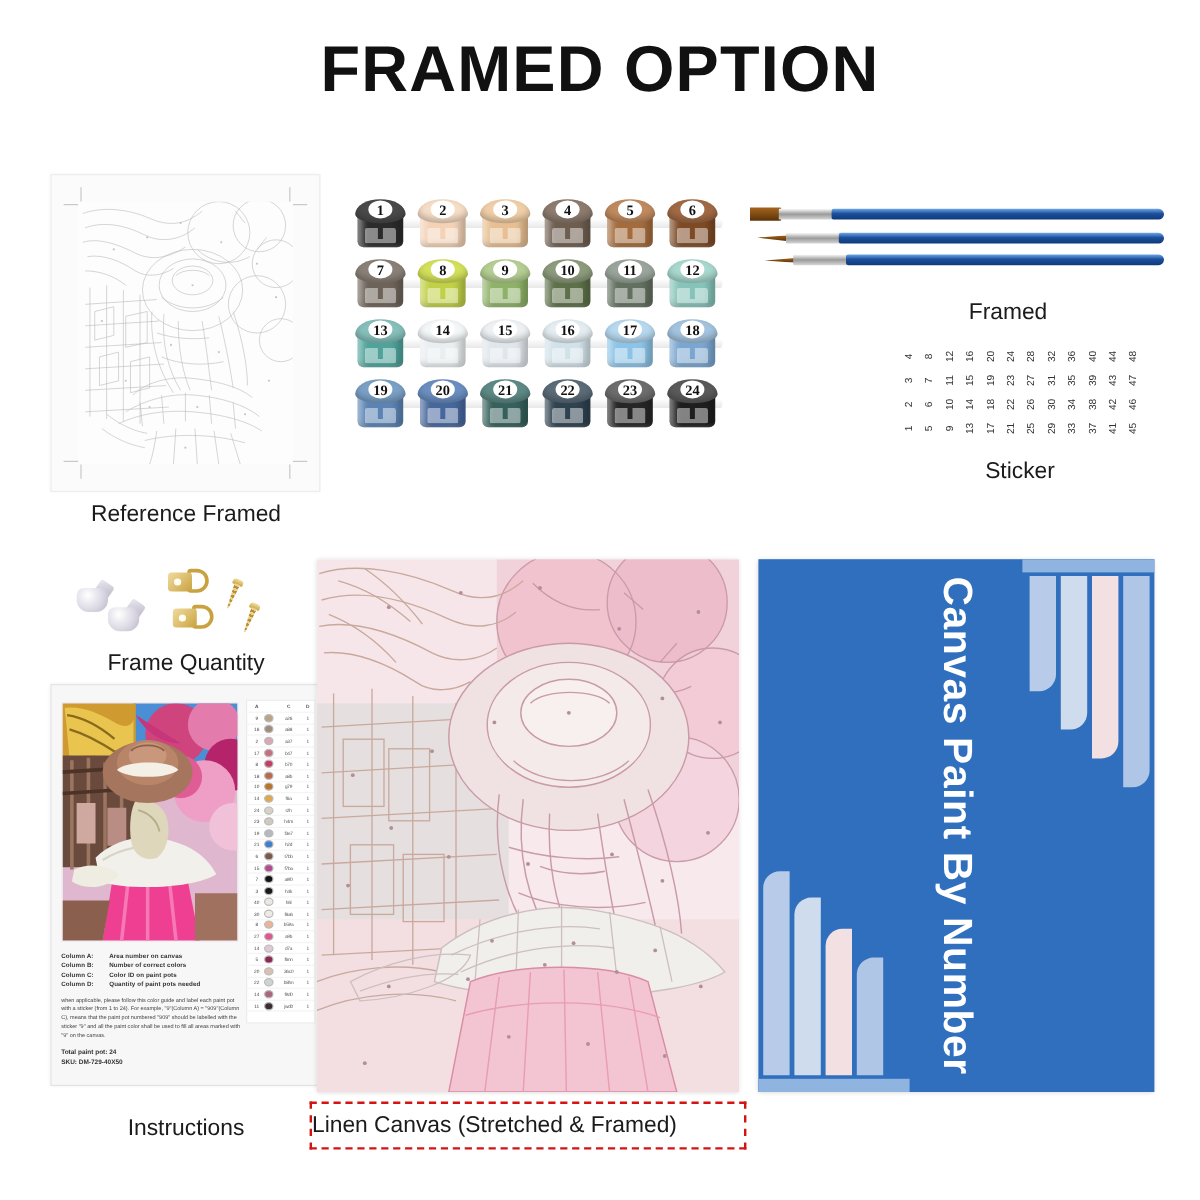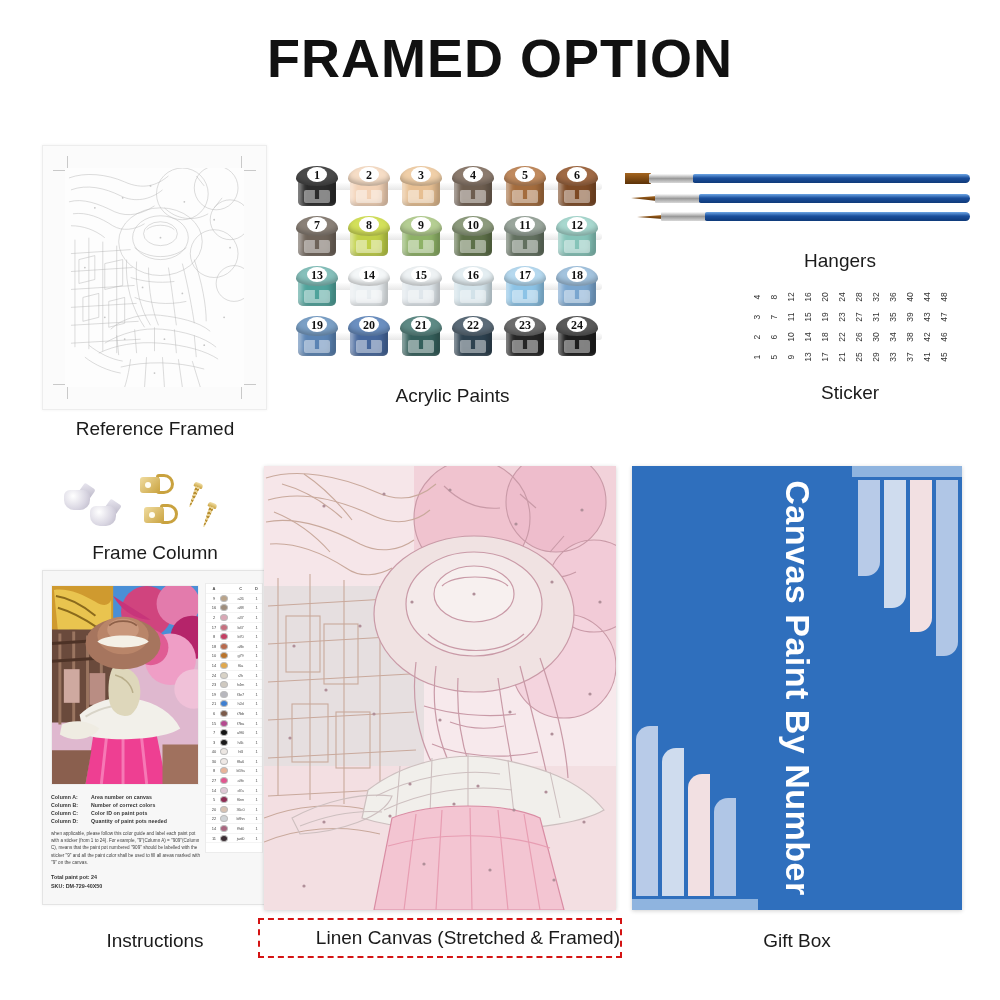--- a/index.html
+++ b/index.html
@@ -199,21 +199,21 @@
   .canvas-wrap {
     position: absolute; left: 264px; top: 466px; width: 352px; height: 444px;
     background: #fff;
     box-shadow: 0 1px 4px rgba(0,0,0,.18);
     overflow: hidden;
   }
   .canvas-wrap svg { display: block; width: 100%; height: 100%; }
   .canvas-label-box {
     position: absolute; left: 258px; top: 918px; width: 364px; height: 40px;
     border: 2px dashed #d41313;
-    display: flex; align-items: center; justify-content: flex-end;
+    display: flex; align-items: center; justify-content: flex-start;
   }
   .canvas-label-box .caption { position: static; }
 
   
   .giftbox {
     position: absolute; left: 632px; top: 466px; width: 330px; height: 444px;
     background: #2f6fbd; overflow: hidden;
     box-shadow: 0 1px 4px rgba(0,0,0,.18);
   }
   .gb-text {
@@ -473,40 +473,39 @@
           <div class="num">23</div>
         </div>
         <div class="pot" style="left: 260px; top: 150px;">
           <div class="body" style="background: rgb(30, 30, 30);"></div>
           <div class="lid" style="background: rgb(90, 90, 90);"></div>
           <div class="numbg"></div>
           <div class="num">24</div>
         </div>
       </div>
   </div>
-  <div class="caption" style="left:300px; top:385px; width:305px;">Acrylic Paints</div>
 
   <div class="brushes">
     <div class="brush" style="left:0; top:6px; width:345px;">
       <div class="tip" style="left:0; width:26px; height:11px; top:-1px; border-radius:0 1px 1px 0;"></div>
       <div class="ferrule" style="left:24px; width:46px;"></div>
       <div class="handle" style="left:68px; width:277px;"></div>
     </div>
     <div class="brush" style="left:6px; top:26px; width:339px;">
       <div class="tip" style="left:0; width:26px; height:5px; top:2px; clip-path:polygon(0 40%, 100% 0, 100% 100%);"></div>
       <div class="ferrule" style="left:24px; width:46px;"></div>
       <div class="handle" style="left:68px; width:271px;"></div>
     </div>
     <div class="brush" style="left:12px; top:44px; width:333px;">
       <div class="tip" style="left:0; width:26px; height:4px; top:3px; clip-path:polygon(0 50%, 100% 0, 100% 100%);"></div>
       <div class="ferrule" style="left:24px; width:46px;"></div>
       <div class="handle" style="left:68px; width:265px;"></div>
     </div>
   </div>
-  <div class="caption" style="left:760px; top:250px; width:160px;">Hangers</div>
+  <div class="caption" style="left:760px; top:250px; width:160px;">Framed</div>
 
   <div class="sticker">
     <div class="sticker-grid" id="sticker-layer">
         <div class="st-num" style="left: 1.54167px; top: 4px;">4</div>
         <div class="st-num" style="left: 18.625px; top: 4px;">8</div>
         <div class="st-num" style="left: 35.7083px; top: 4px;">12</div>
         <div class="st-num" style="left: 52.7917px; top: 4px;">16</div>
         <div class="st-num" style="left: 69.875px; top: 4px;">20</div>
         <div class="st-num" style="left: 86.9583px; top: 4px;">24</div>
         <div class="st-num" style="left: 104.042px; top: 4px;">28</div>
@@ -574,21 +573,21 @@
     </div>
     <div class="screw" style="left:128px; top:14px;">
       <div class="head"></div>
         <div class="shaft"></div>
     </div>
     <div class="screw" style="left:142px; top:34px;">
       <div class="head"></div>
         <div class="shaft"></div>
     </div>
   </div>
-  <div class="caption" style="left:42px; top:542px; width:226px;">Frame Column</div>
+  <div class="caption" style="left:42px; top:542px; width:226px;">Frame Quantity</div>
 
   <div class="instr">
     <div class="instr-art">
       <svg viewBox="0 0 148 200" preserveAspectRatio="none">
         <rect width="148" height="200" fill="#dfb8cf"></rect>
         <path d="M60 0 H148 V70 H60 Z" fill="#4a8fd6"></path>
         <path d="M0 0 H62 V56 H0 Z" fill="#cf9a2f"></path>
         <path d="M2 4 C16 2 30 8 44 16 C52 21 58 20 60 14 L60 48 C44 46 24 42 6 46 Z" fill="#e9c44f"></path>
         <path d="M4 10 C18 12 32 20 44 30" stroke="#8a6a1c" stroke-width="2" fill="none"></path>
         <path d="M6 22 C20 26 34 34 46 42" stroke="#8a6a1c" stroke-width="2" fill="none"></path>
@@ -929,15 +928,14 @@
     <div class="gb-stripe" style="left:278px; top:14px; width:22px; height:152px; border-radius:0 0 14px 0; background:#f2e0e2;"></div>
     <div class="gb-stripe" style="left:304px; top:14px; width:22px; height:176px; border-radius:0 0 14px 0; background:#b0c6e6;"></div>
 
     <div class="gb-stripe" style="left:0; bottom:0; width:126px; height:11px; background:#8fb4df;"></div>
     <div class="gb-stripe" style="left:4px; bottom:14px; width:22px; height:170px; border-radius:14px 0 0 0; background:#b8cbe8;"></div>
     <div class="gb-stripe" style="left:30px; bottom:14px; width:22px; height:148px; border-radius:14px 0 0 0; background:#cfdcee;"></div>
     <div class="gb-stripe" style="left:56px; bottom:14px; width:22px; height:122px; border-radius:14px 0 0 0; background:#f2e0e2;"></div>
     <div class="gb-stripe" style="left:82px; bottom:14px; width:22px; height:98px; border-radius:14px 0 0 0; background:#b0c6e6;"></div>
     <div class="gb-text">Canvas Paint By Number</div>
   </div>
-  <div class="caption" style="left:632px; top:930px; width:330px;">Gift Box</div>
 
 </div>
 
 </body></html>

